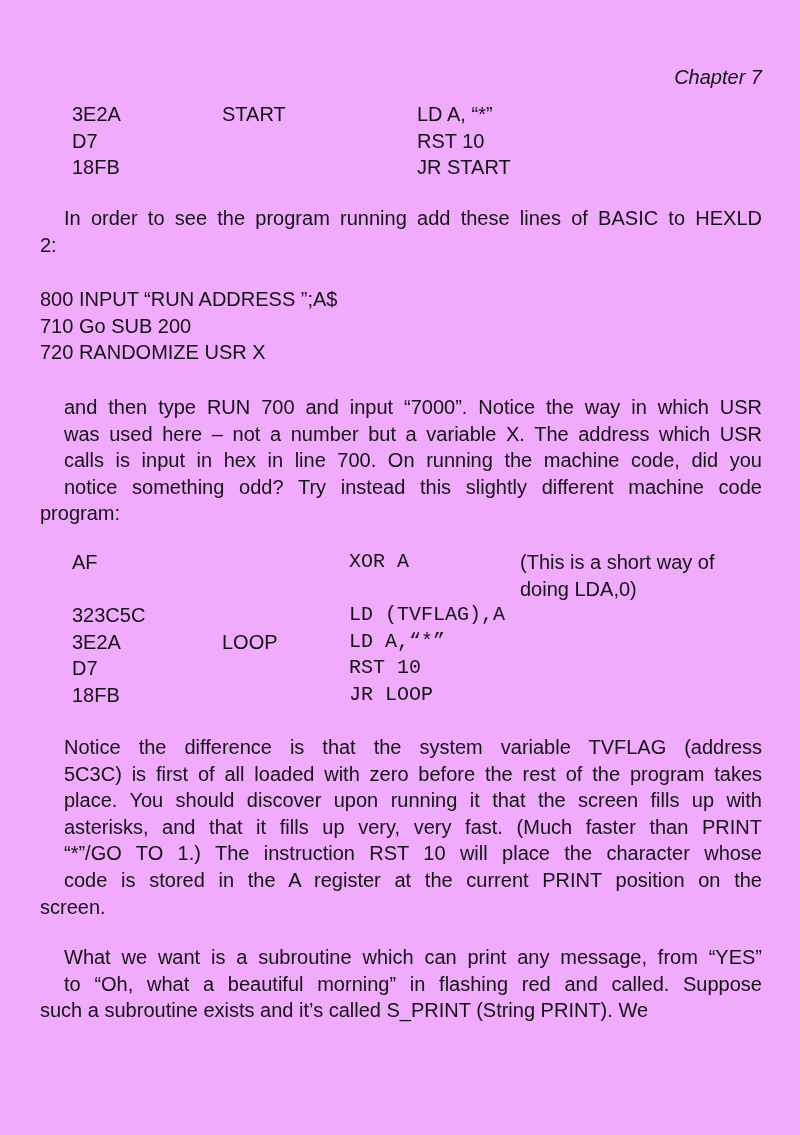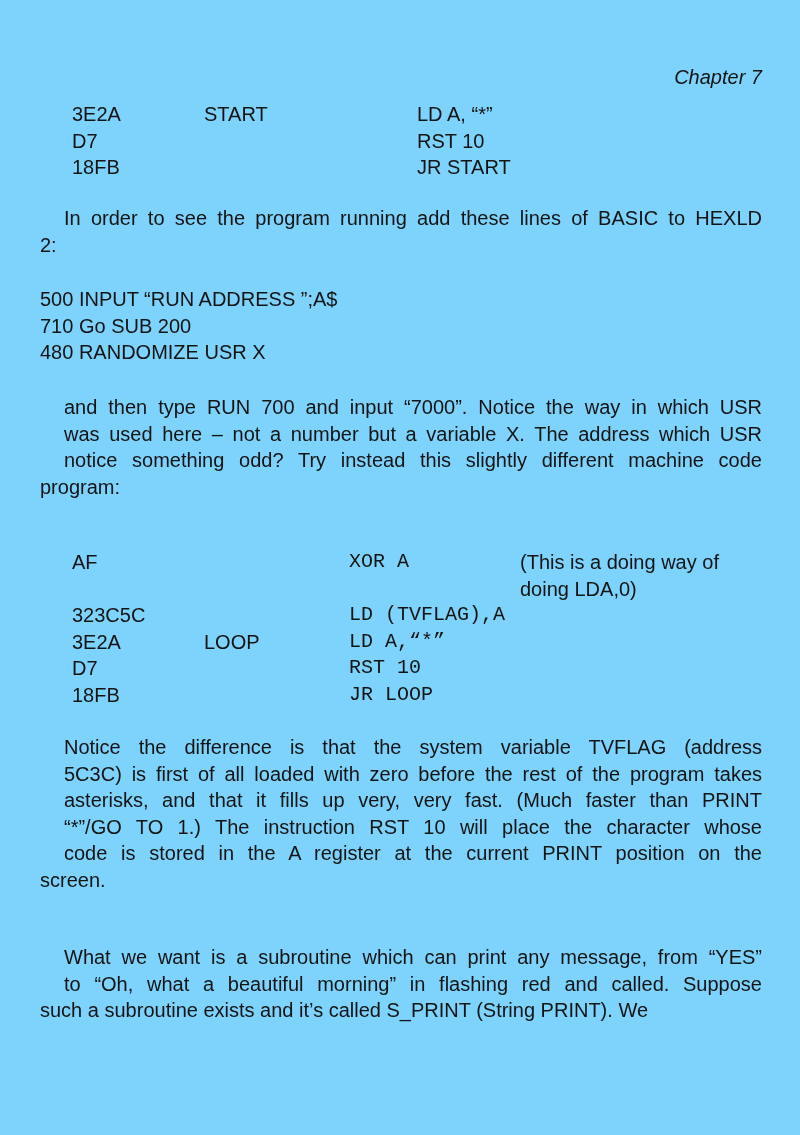--- a/index.html
+++ b/index.html
@@ -1,35 +1,35 @@
 <!DOCTYPE html>
 <html><head>
 <meta charset="utf-8">
 <style>
   * { box-sizing: border-box; }
   html, body { margin: 0; padding: 0; background: #ffffff; }
   .page {
     position: relative;
     width: 800px;
     height: 1135px;
-    background: #7dd3fc;
+    background: #f0abfc;
     font-family: "Liberation Sans", "DejaVu Sans", sans-serif;
     font-size: 20px;
     line-height: 26.6px;
     color: #141414;
     overflow: hidden;
   }
   .block { position: absolute; left: 40px; width: 722px; }
   .chapter-head { font-style: italic; text-align: right; }
   .jline { text-align: justify; text-align-last: justify; text-justify: inter-word; margin-left: 24px; }
   .jlast { text-align: left; text-align-last: left; }
   .coderow { position: relative; height: 26.6px; }
   .ccell { position: absolute; top: 0; white-space: nowrap; margin-left: 32px; }
   .c-hex { left: 0; }
-  .c-label { left: 132px; }
+  .c-label { left: 150px; }
   .c-mn1 { left: 345px; }
   .c-mn2 { left: 277px; font-family: Liberation Mono, monospace; }
   .c-comment { left: 480px; top: 0; position: absolute; white-space: nowrap; }
   .em-it { }
   .pageno { text-align: center; }
 </style>
 </head>
 <body>
 
 <div class="page">
@@ -51,37 +51,38 @@
       <span class="ccell c-mn1">JR START</span>
     </div>
   </div>
 
   <div class="block" style="top:205px">
     <div class="jline">In order to see the program running add these lines of BASIC to HEXLD</div>
     <div class="jlast">2:</div>
   </div>
 
   <div class="block" style="top:286px">
-    <div>500 INPUT “RUN ADDRESS ”;A$</div>
+    <div>800 INPUT “RUN ADDRESS ”;A$</div>
     <div>710 Go SUB 200</div>
-    <div>480 RANDOMIZE USR X</div>
+    <div>720 RANDOMIZE USR X</div>
   </div>
 
   <div class="block" style="top:394px">
     <div class="jline">and then type RUN 700 and input “7000”. Notice the way in which USR</div>
     <div class="jline">was used here – not a number but a variable X. The address which USR</div>
+    <div class="jline">calls is input in hex in line 700. On running the machine code, did you</div>
     <div class="jline">notice something odd? Try instead this slightly different machine code</div>
     <div class="jlast">program:</div>
   </div>
 
   <div class="block" style="top:549px">
     <div class="coderow">
       <span class="ccell c-hex">AF</span>
       <span class="ccell c-mn2">XOR A</span>
-      <span class="c-comment">(This is a doing way of</span>
+      <span class="c-comment">(This is a short way of</span>
     </div>
     <div class="coderow">
       <span class="c-comment">doing LDA,0)</span>
     </div>
     <div class="coderow">
       <span class="ccell c-hex">323C5C</span>
       <span class="ccell c-mn2">LD (TVFLAG),A</span>
     </div>
     <div class="coderow">
       <span class="ccell c-hex">3E2A</span>
@@ -94,20 +95,21 @@
     </div>
     <div class="coderow">
       <span class="ccell c-hex">18FB</span>
       <span class="ccell c-mn2">JR LOOP</span>
     </div>
   </div>
 
   <div class="block" style="top:734px">
     <div class="jline">Notice the difference is that the system variable TVFLAG (address</div>
     <div class="jline">5C3C) is first of all loaded with zero before the rest of the program takes</div>
+    <div class="jline">place. You should discover upon running it that the screen fills up with</div>
     <div class="jline"><span>asterisks, and that it fills up </span><span class="em-it">very, very fast</span><span>. (Much faster than PRINT</span></div>
     <div class="jline">“*”/GO TO 1.) The instruction RST 10 will place the character whose</div>
     <div class="jline">code is stored in the A register at the current PRINT position on the</div>
     <div class="jlast">screen.</div>
   </div>
 
   <div class="block" style="top:944px">
     <div class="jline">What we want is a subroutine which can print any message, from “YES”</div>
     <div class="jline">to “Oh, what a beautiful morning” in flashing red and called. Suppose</div>
     <div class="jlast">such a subroutine exists and it’s called S_PRINT (String PRINT). We</div>

